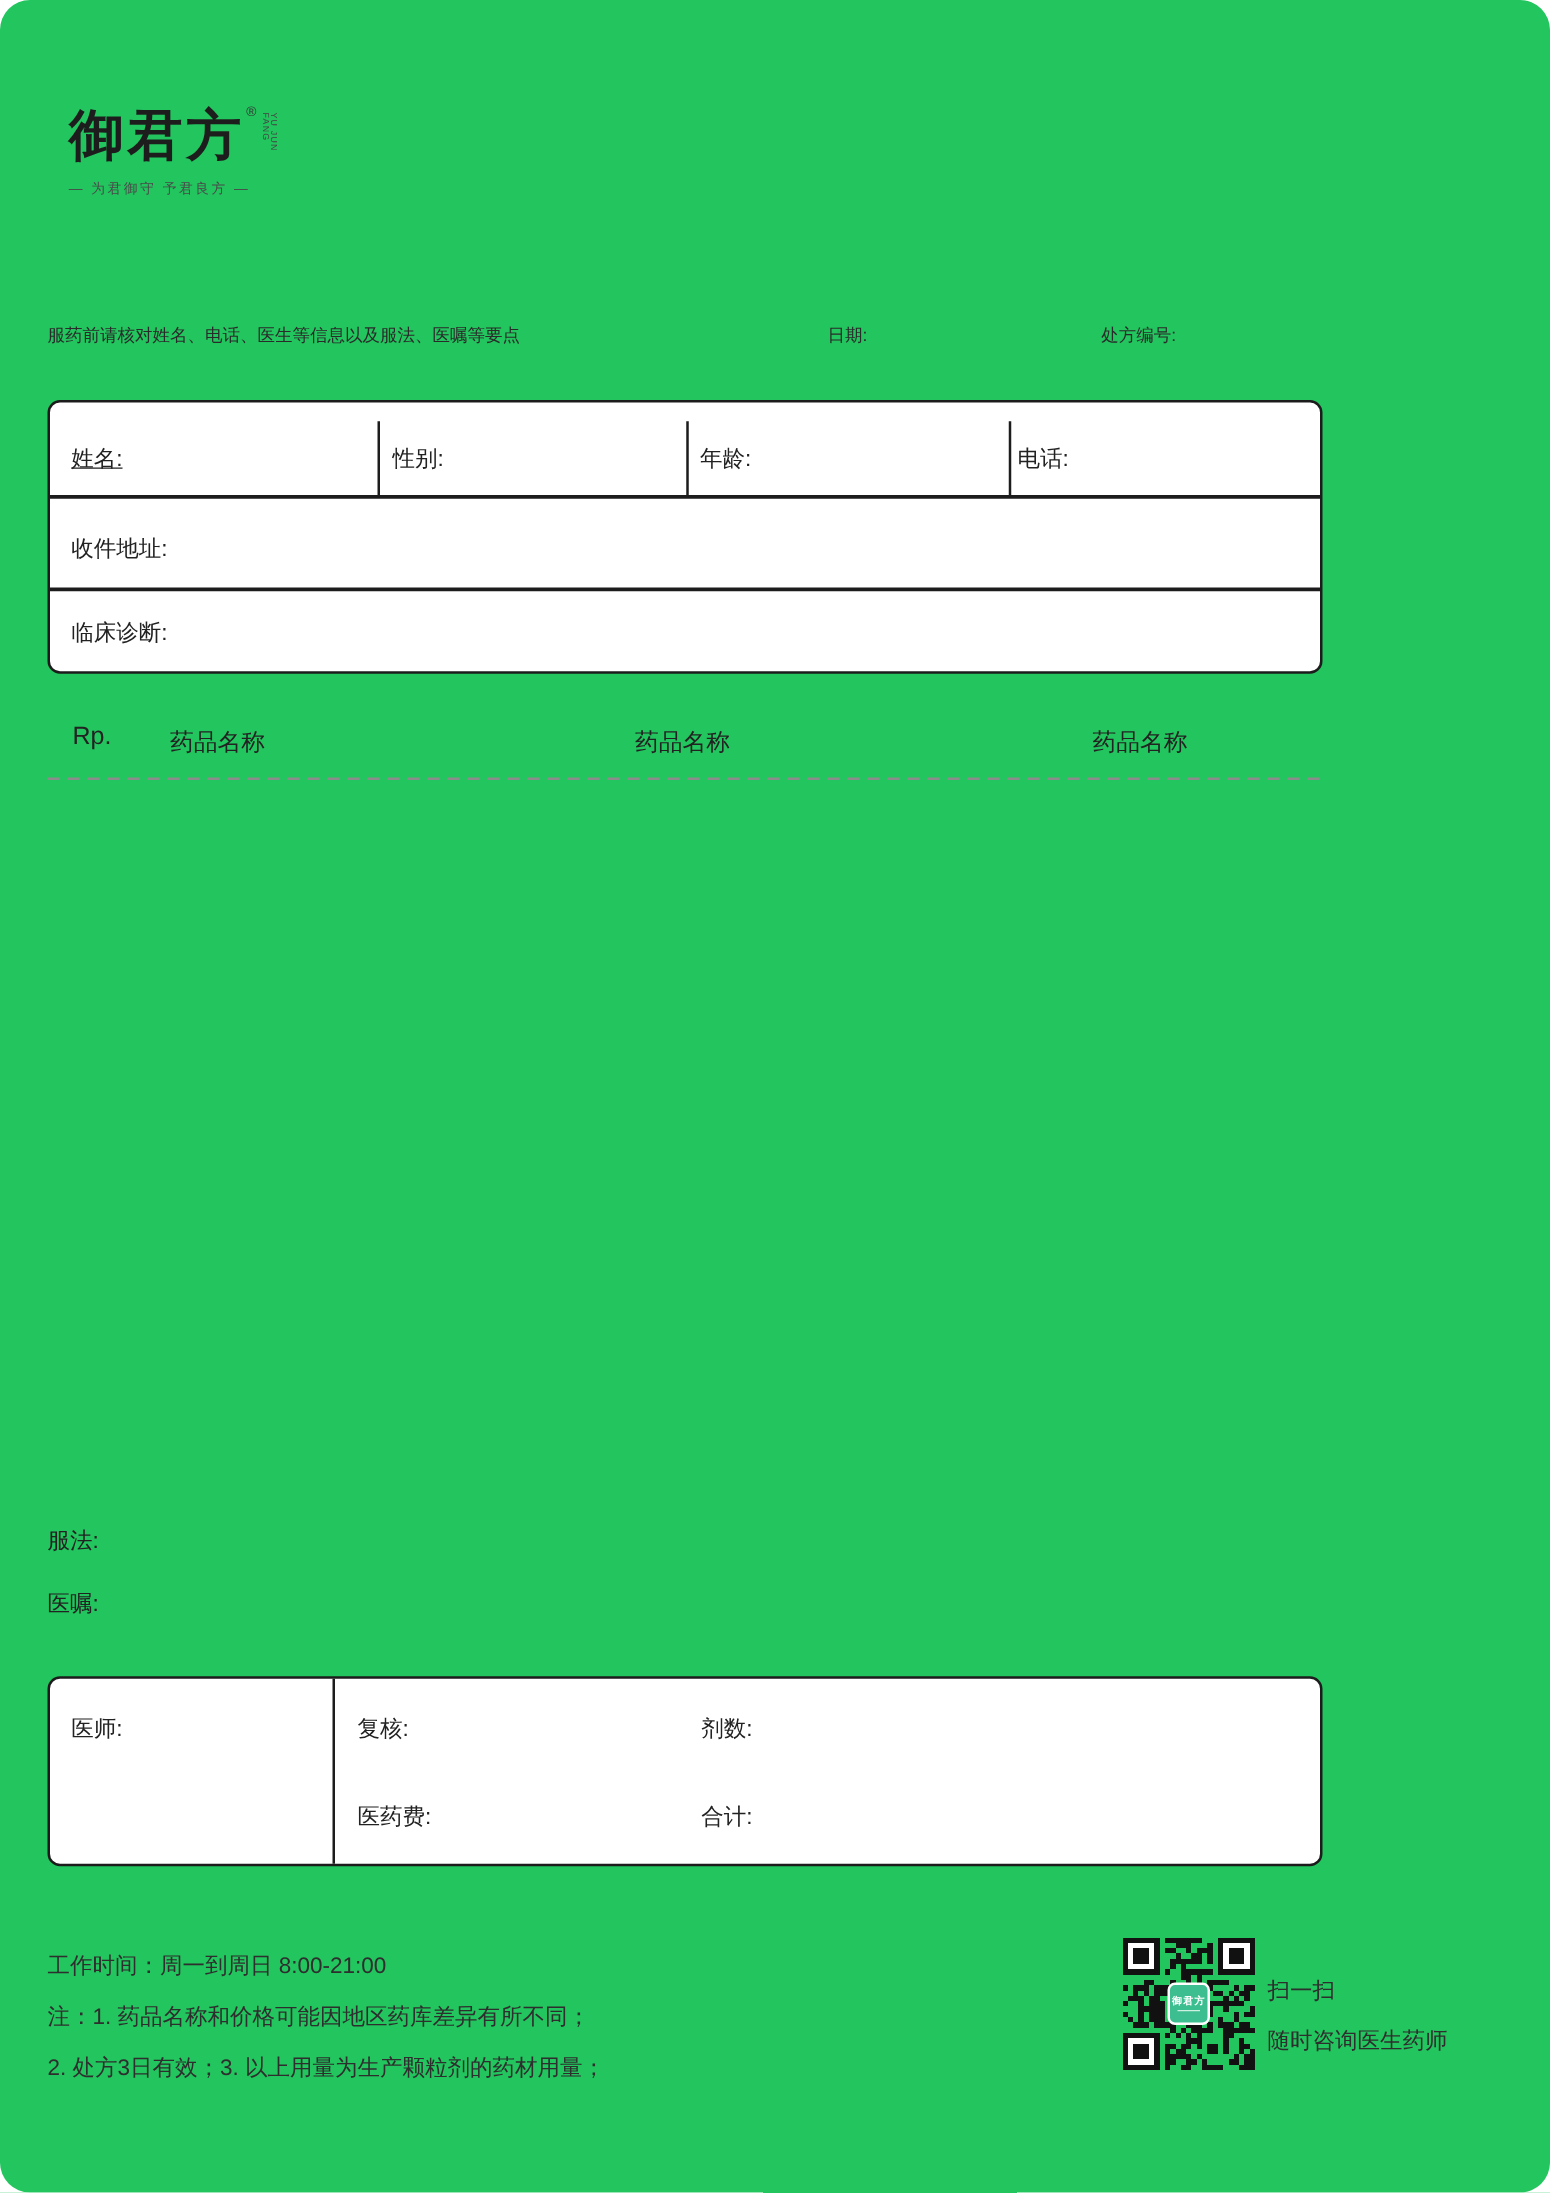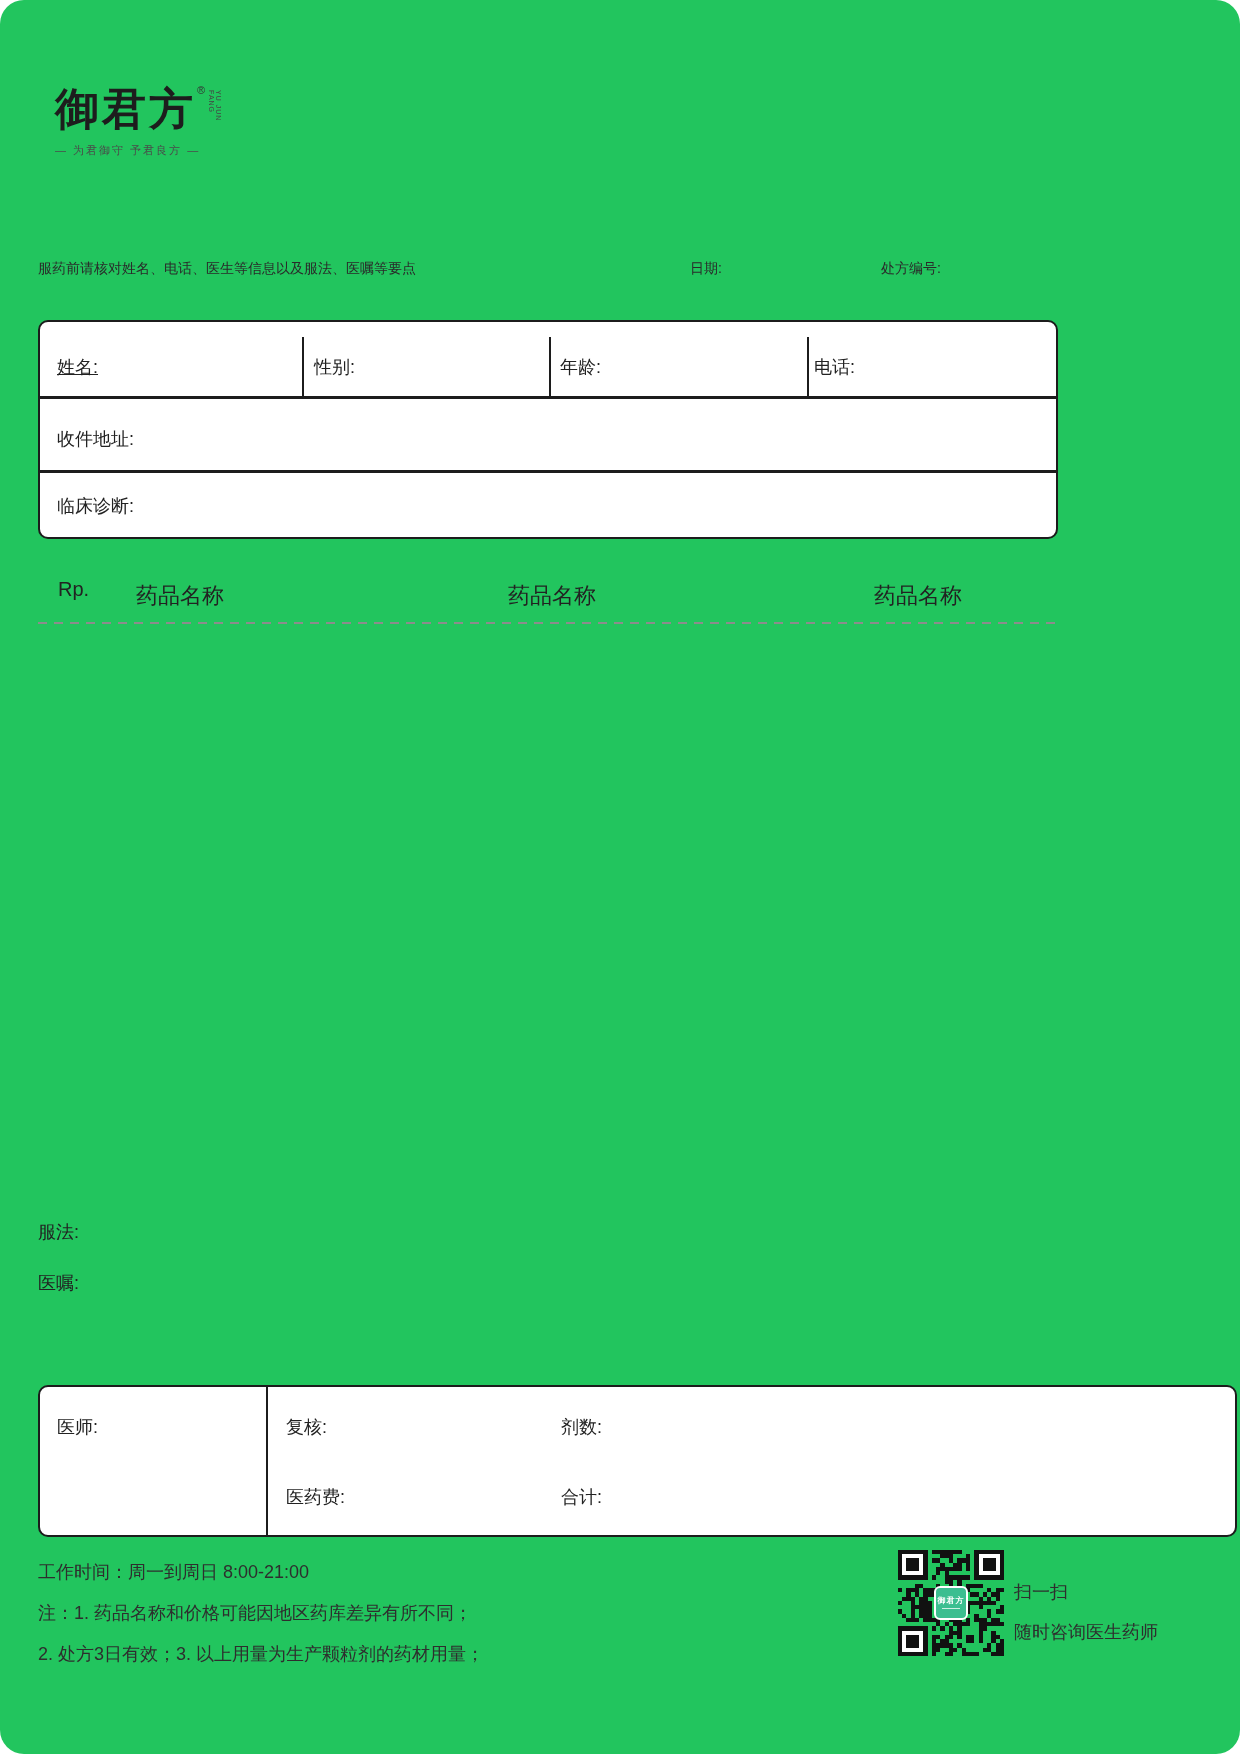--- a/index.html
+++ b/index.html
@@ -29,21 +29,21 @@
   .meta-text { font-size:14px; color:#2a2a2a; white-space:nowrap; }
 
   
   .round-box { border:2px solid #1c1c1c; border-radius:10px; background:#fff; }
   .field-label { font-size:18px; color:#222; white-space:nowrap; }
   .vline { width:2px; background:#1c1c1c; }
   .hline { height:3px; background:#1c1c1c; }
 
   
   .rp-label { font-size:20px; color:#222; }
-  .col-label { font-size:22px; color:#222; }
+  .col-label { font-size:19px; color:#222; }
   .dash-sep {
     height:2px;
     background:repeating-linear-gradient(90deg,#8c8c8c 0 9px,transparent 9px 16px);
   }
 
   
   .footer-text { font-size:18px; color:#2e2e2e; white-space:nowrap; }
   .qr-wrap { width:106px; height:106px; }
   .qr-wrap svg { width:106px; height:106px; display:block; }
   .qr-logo {
@@ -63,21 +63,21 @@
     <div class="logo-row">
       <span class="logo-main">御君方</span>
       <span class="logo-reg">®</span>
       <span class="logo-vert">YU JUN FANG</span>
     </div>
     <div class="logo-tagline">— 为君御守 予君良方 —</div>
   </div>
 
 
   <div class="abs meta-text" style="left:38px; top:260px;">服药前请核对姓名、电话、医生等信息以及服法、医嘱等要点</div>
-  <div class="abs meta-text" style="left:662px; top:260px;margin-left:28px;">日期:</div>
+  <div class="abs meta-text" style="left:662px; top:260px;">日期:</div>
   <div class="abs meta-text" style="left:881px; top:260px;">处方编号:</div>
 
   <div class="abs round-box" style="left:38px; top:320px; width:1020px; height:219px;">
 
     <div class="abs vline" style="left:262px; top:15px; height:59px;"></div>
     <div class="abs vline" style="left:509px; top:15px; height:59px;"></div>
     <div class="abs vline" style="left:767px; top:15px; height:59px;"></div>
 
     <div class="abs hline" style="left:0; top:74px; width:1016px;"></div>
     <div class="abs hline" style="left:0; top:148px; width:1016px;"></div>
@@ -93,21 +93,21 @@
 
   <div class="abs rp-label" style="left:58px; top:578px;">Rp.</div>
   <div class="abs col-label" style="left:136px; top:581px;">药品名称</div>
   <div class="abs col-label" style="left:508px; top:581px;">药品名称</div>
   <div class="abs col-label" style="left:874px; top:581px;">药品名称</div>
   <div class="abs dash-sep" style="left:38px; top:622px; width:1020px;"></div>
 
   <div class="abs field-label" style="left:38px; top:1220px;">服法:</div>
   <div class="abs field-label" style="left:38px; top:1271px;">医嘱:</div>
 
-  <div class="abs round-box" style="left:38px; top:1341px; width:1199px; height:152px;margin-top:44px;">
+  <div class="abs round-box" style="left:38px; top:1341px; width:1020px; height:152px;">
     <div class="abs vline" style="left:226px; top:0; height:148px;"></div>
     <div class="abs field-label" style="left:17px; top:28px;">医师:</div>
     <div class="abs field-label" style="left:246px; top:28px;">复核:</div>
     <div class="abs field-label" style="left:521px; top:28px;">剂数:</div>
     <div class="abs field-label" style="left:246px; top:98px;">医药费:</div>
     <div class="abs field-label" style="left:521px; top:98px;">合计:</div>
   </div>
 
   <div class="abs footer-text" style="left:38px; top:1560px;">工作时间：周一到周日 8:00-21:00</div>
   <div class="abs footer-text" style="left:38px; top:1601px;">注：1. 药品名称和价格可能因地区药库差异有所不同；</div>

